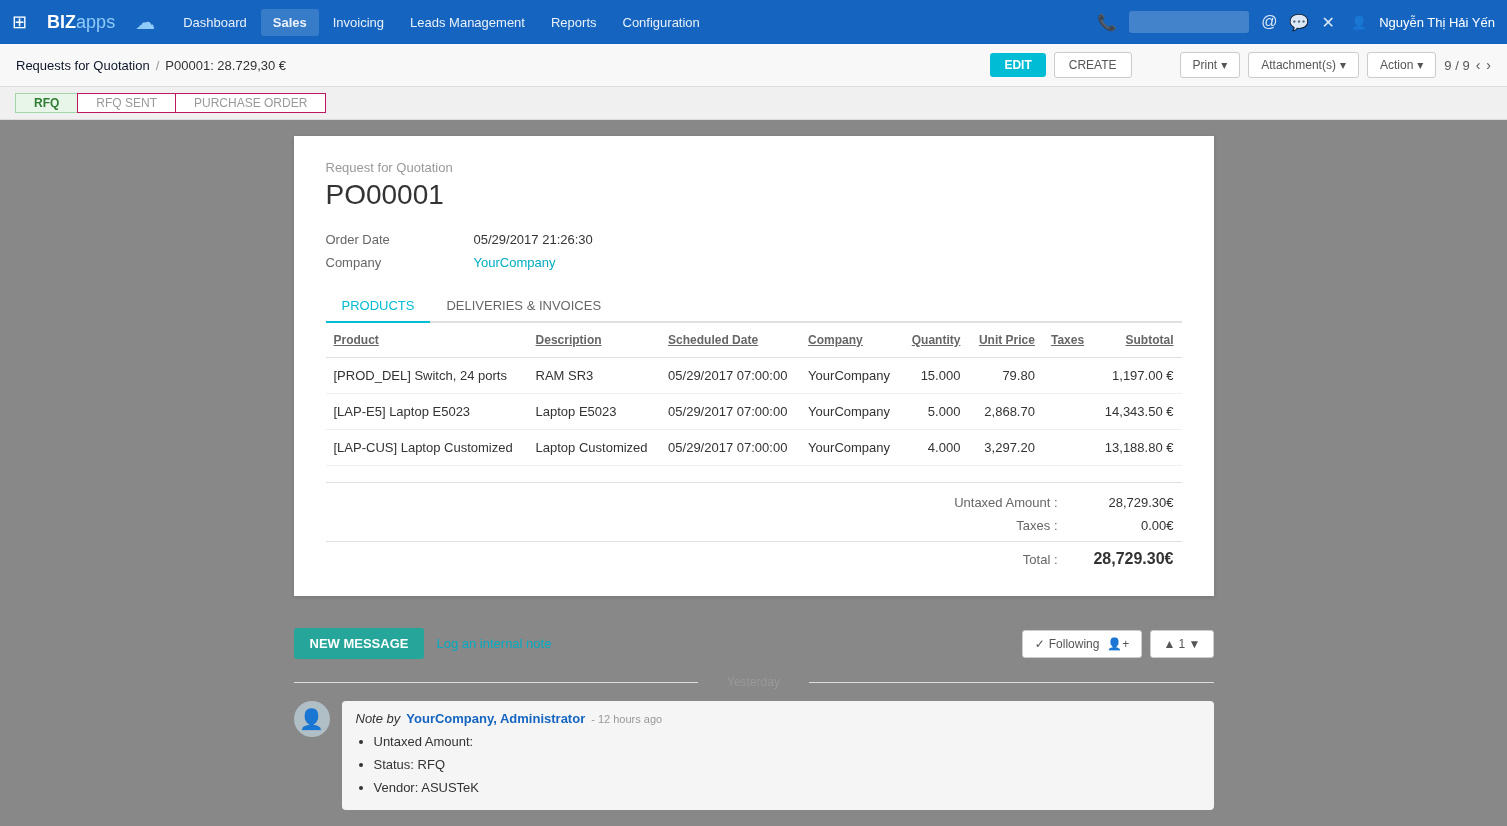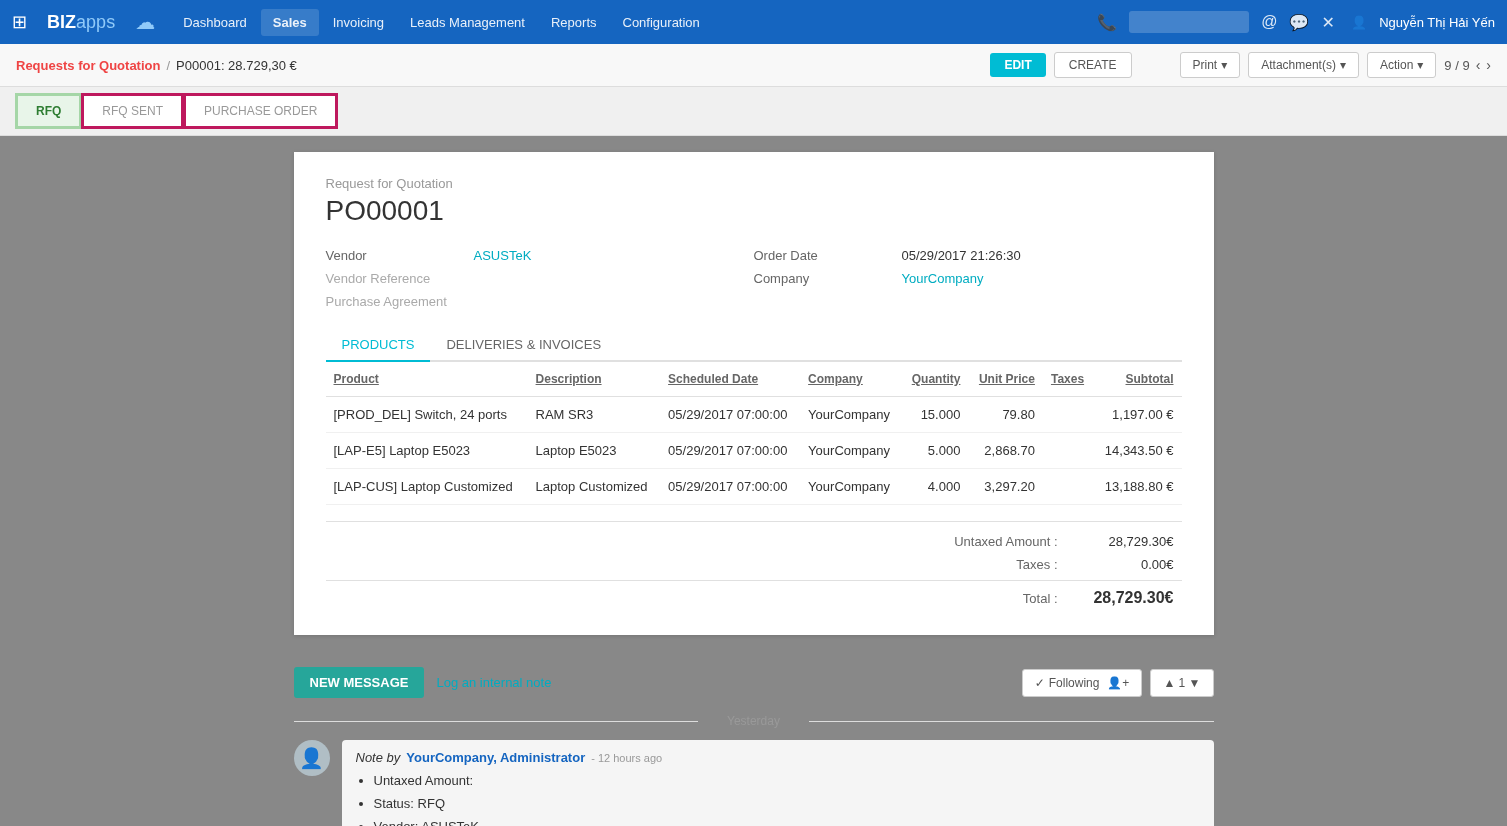--- a/index.html
+++ b/index.html
@@ -46,21 +46,21 @@
     
     .breadcrumb-bar {
       background: #f8f8f8;
       border-bottom: 1px solid #ddd;
       padding: 8px 16px;
       display: flex;
       align-items: center;
       justify-content: space-between;
     }
     .breadcrumb { display: flex; align-items: center; gap: 6px; color: #666; font-size: 13px; }
-    .breadcrumb a { color: #ef4444; text-decoration: none; cursor: pointer; font-weight: bold; }
+    .breadcrumb a { color: #0f172a; text-decoration: none; cursor: pointer; }
     .breadcrumb-sep { color: #999; }
     .breadcrumb-current { color: #333; font-weight: 500; }
     .action-buttons { display: flex; align-items: center; gap: 8px; }
     .btn-edit {
       background: #00bcd4; color: white; border: none; padding: 5px 14px;
       border-radius: 3px; cursor: pointer; font-size: 12px; font-weight: 600;
     }
     .btn-create {
       background: white; color: #555; border: 1px solid #ccc; padding: 5px 14px;
       border-radius: 3px; cursor: pointer; font-size: 12px;
@@ -93,23 +93,23 @@
     .btn-confirm {
       background: white; color: #555; border: 1px solid #ccc; padding: 6px 14px;
       border-radius: 3px; cursor: pointer; font-size: 12px;
     }
     .btn-cancel {
       background: white; color: #555; border: 1px solid #ccc; padding: 6px 14px;
       border-radius: 3px; cursor: pointer; font-size: 12px;
     }
     .status-steps { display: flex; gap: 0; }
     .status-step {
-      padding: 8px 18px;
+      padding: 2px 18px;
       background: white;
-      border: 3px solid #be185d;
+      border: 1px solid #be185d;
       font-size: 12px;
       color: #999;
       cursor: pointer;
       margin-left: -1px;
     }
     .status-step.active {
       background: #e8f5e9;
       color: #2e7d32;
       font-weight: 600;
       border-color: #a5d6a7;
@@ -308,32 +308,20 @@
     <div class="status-step">PURCHASE ORDER</div>
   </div>
 </div>
 
 <div class="main-content">
   <div class="document-card">
     <div class="doc-type">Request for Quotation</div>
     <div class="doc-number">PO00001</div>
 
     <div class="doc-fields">
-      <div class="field-group">
-        <div class="field-row">
-          <span class="field-label">Vendor</span>
-          <span class="field-link">ASUSTeK</span>
-        </div>
-        <div class="field-row">
-          <span class="field-label" style="color:#aaa;">Vendor Reference</span>
-        </div>
-        <div class="field-row">
-          <span class="field-label" style="color:#aaa;">Purchase Agreement</span>
-        </div>
-      </div>
       <div class="field-group">
         <div class="field-row">
           <span class="field-label">Order Date</span>
           <span class="field-value">05/29/2017 21:26:30</span>
         </div>
         <div class="field-row">
           <span class="field-label">Company</span>
           <span class="field-link">YourCompany</span>
         </div>
       </div>

